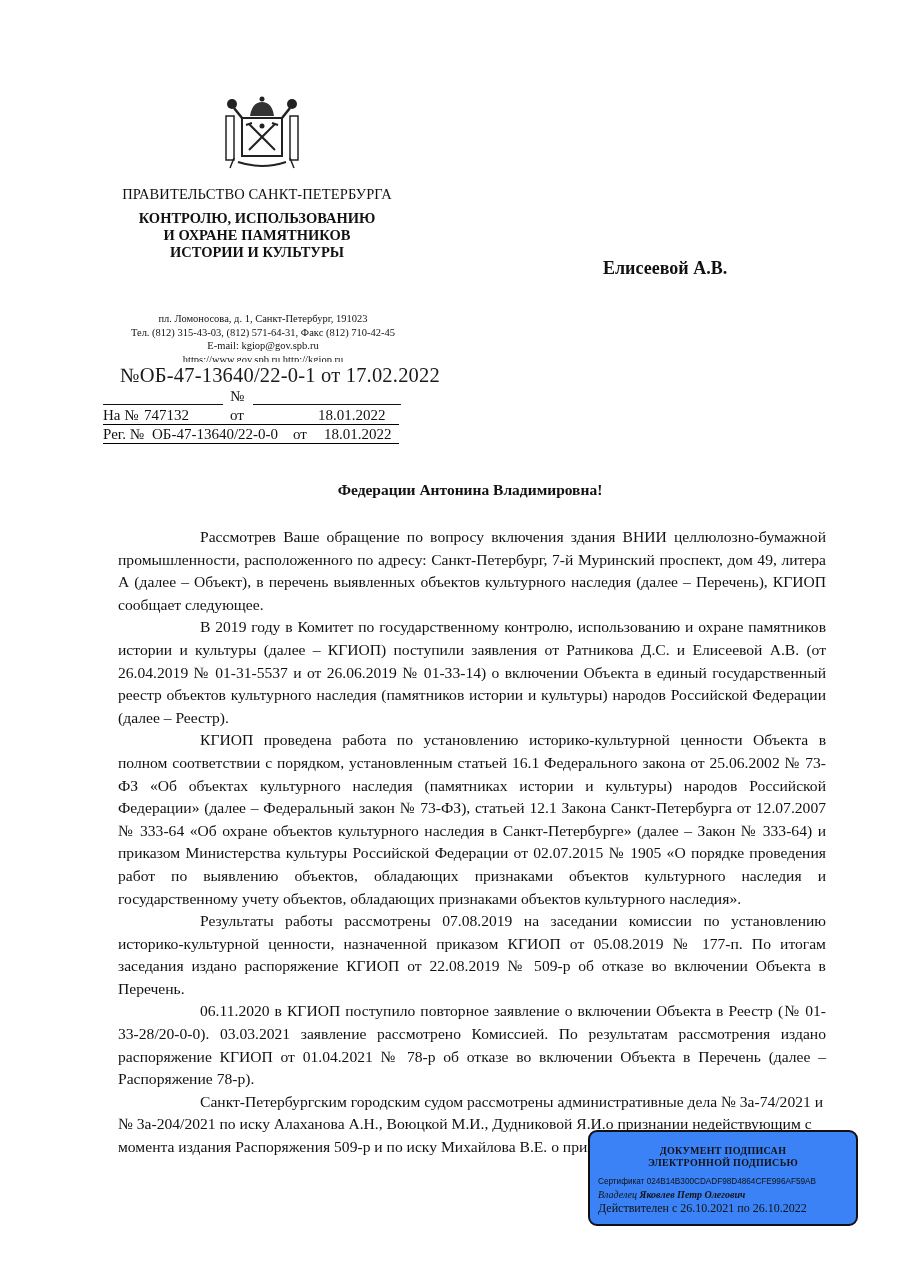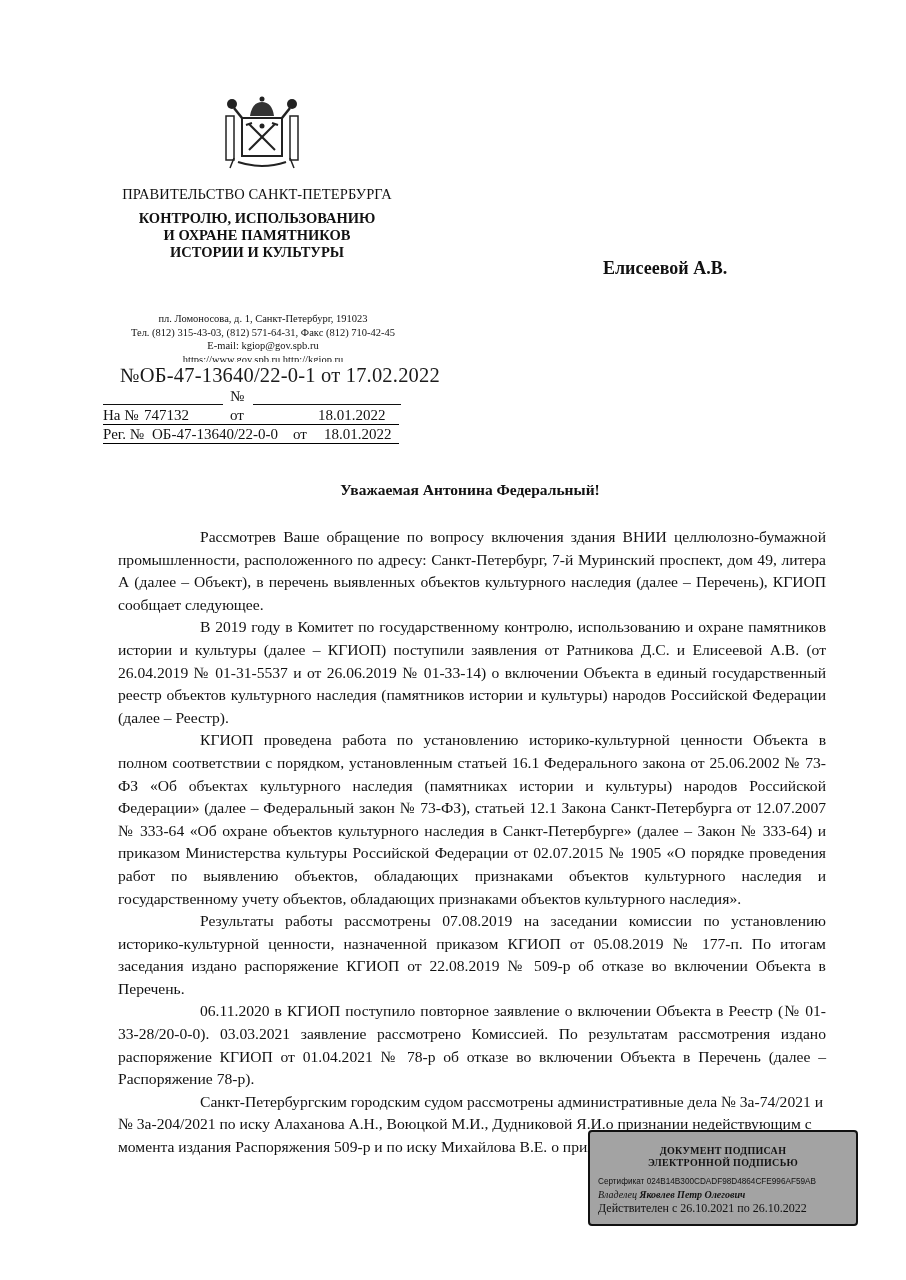--- a/index.html
+++ b/index.html
@@ -42,21 +42,21 @@
       position: absolute; left: 0; width: 906px; top: 481px; text-align: center;
       font-size: 15.5px; font-weight: bold; padding-left: 34px; box-sizing: border-box;
     }
     .body {
       position: absolute; left: 118px; top: 526px; width: 708px;
       font-size: 15.6px; line-height: 22.6px; text-align: justify;
     }
     .body p { margin: 0; text-indent: 82px; }
     .stamp {
       position: absolute; left: 588px; top: 1130px; width: 270px; height: 96px;
-      border: 2px solid #111; border-radius: 4px; background: #a3a3a3; box-sizing: border-box;
+      border: 2px solid #111; border-radius: 9px; background: #3b82f6; box-sizing: border-box;
     }
     .stamp .t1, .stamp .t2 {
       text-align: center; font-size: 10px; font-weight: bold; letter-spacing: 0.3px; line-height: 12px;
     }
     .stamp .t1 { margin-top: 13px; }
     .stamp .cert {
       font-family: "Liberation Sans", "DejaVu Sans", sans-serif; font-size: 8.2px;
       margin: 8px 0 0 8px; white-space: nowrap;
     }
     .stamp .owner { font-size: 10px; margin: 3px 0 0 8px; white-space: nowrap; font-style: italic; }
@@ -125,21 +125,21 @@
 
 <div class="refrow r2">
   <span style="left:0">Рег. №</span>
   <span style="left:49px">ОБ-47-13640/22-0-0</span>
   <span style="left:190px">от</span>
   <span style="left:221px">18.01.2022</span>
 </div>
 
 <div class="recipient">Елисеевой А.В.</div>
 
-<div class="salutation">Уважаемая Антонина Федеральный!</div>
+<div class="salutation">Федерации Антонина Владимировна!</div>
 
 <div class="body">
   <p>Рассмотрев Ваше обращение по вопросу включения здания ВНИИ целлюлозно-бумажной промышленности, расположенного по адресу: Санкт-Петербург, 7-й Муринский проспект, дом 49, литера А (далее – Объект), в перечень выявленных объектов культурного наследия (далее – Перечень), КГИОП сообщает следующее.</p>
   <p>В 2019 году в Комитет по государственному контролю, использованию и охране памятников истории и культуры (далее – КГИОП) поступили заявления от Ратникова Д.С. и Елисеевой А.В. (от 26.04.2019 № 01-31-5537 и от 26.06.2019 № 01-33-14) о включении Объекта в единый государственный реестр объектов культурного наследия (памятников истории и культуры) народов Российской Федерации (далее – Реестр).</p>
   <p>КГИОП проведена работа по установлению историко-культурной ценности Объекта в полном соответствии с порядком, установленным статьей 16.1 Федерального закона от 25.06.2002 № 73-ФЗ «Об объектах культурного наследия (памятниках истории и культуры) народов Российской Федерации» (далее – Федеральный закон № 73-ФЗ), статьей 12.1 Закона Санкт-Петербурга от 12.07.2007 № 333-64 «Об охране объектов культурного наследия в Санкт-Петербурге» (далее – Закон № 333-64) и приказом Министерства культуры Российской Федерации от 02.07.2015 № 1905 «О порядке проведения работ по выявлению объектов, обладающих признаками объектов культурного наследия и государственному учету объектов, обладающих признаками объектов культурного наследия».</p>
   <p>Результаты работы рассмотрены 07.08.2019 на заседании комиссии по установлению историко-культурной ценности, назначенной приказом КГИОП от 05.08.2019 № 177-п. По итогам заседания издано распоряжение КГИОП от 22.08.2019 № 509-р об отказе во включении Объекта в Перечень.</p>
   <p>06.11.2020 в КГИОП поступило повторное заявление о включении Объекта в Реестр (№ 01-33-28/20-0-0). 03.03.2021 заявление рассмотрено Комиссией. По результатам рассмотрения издано распоряжение КГИОП от 01.04.2021 № 78-р об отказе во включении Объекта в Перечень (далее – Распоряжение 78-р).</p>
   <p style="text-align:left">Санкт-Петербургским городским судом рассмотрены административные дела № 3а-74/2021 и № 3а-204/2021 по иску Алаханова А.Н., Воюцкой М.И., Дудниковой Я.И.о признании недействующим с момента издания Распоряжения 509-р и по иску Михайлова В.Е. о признании недействующим с момен</p>
 </div>
 

